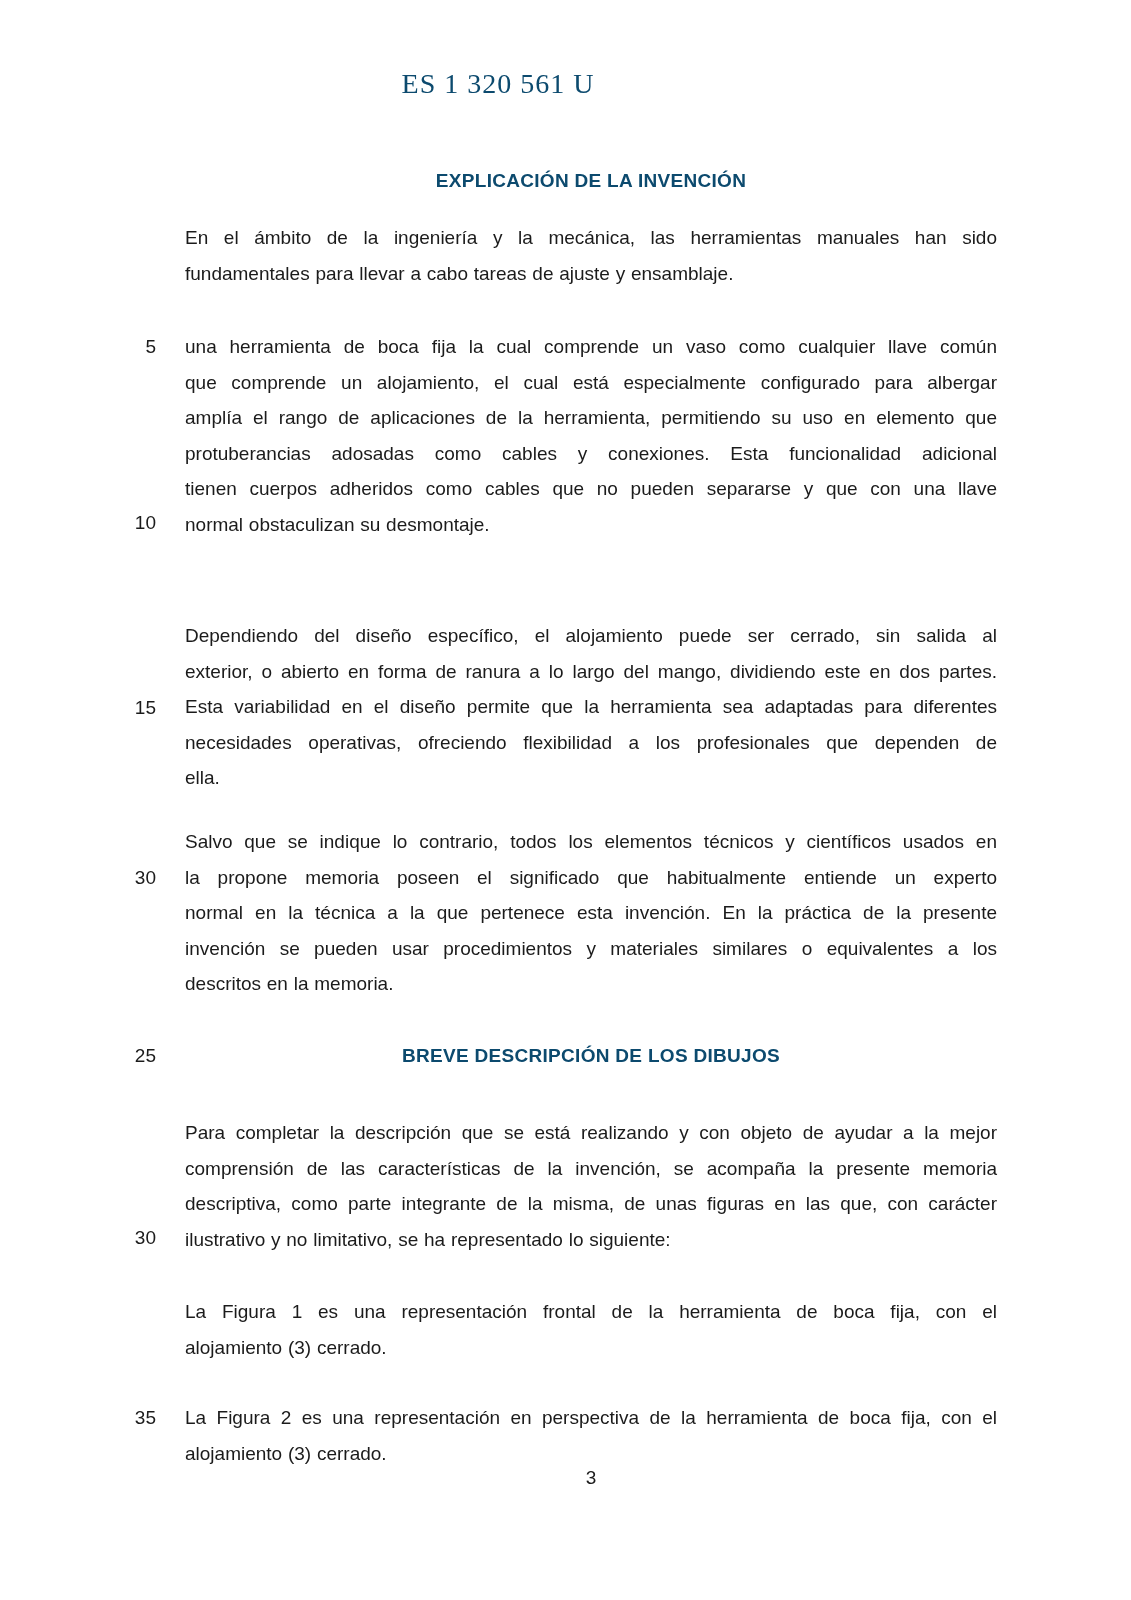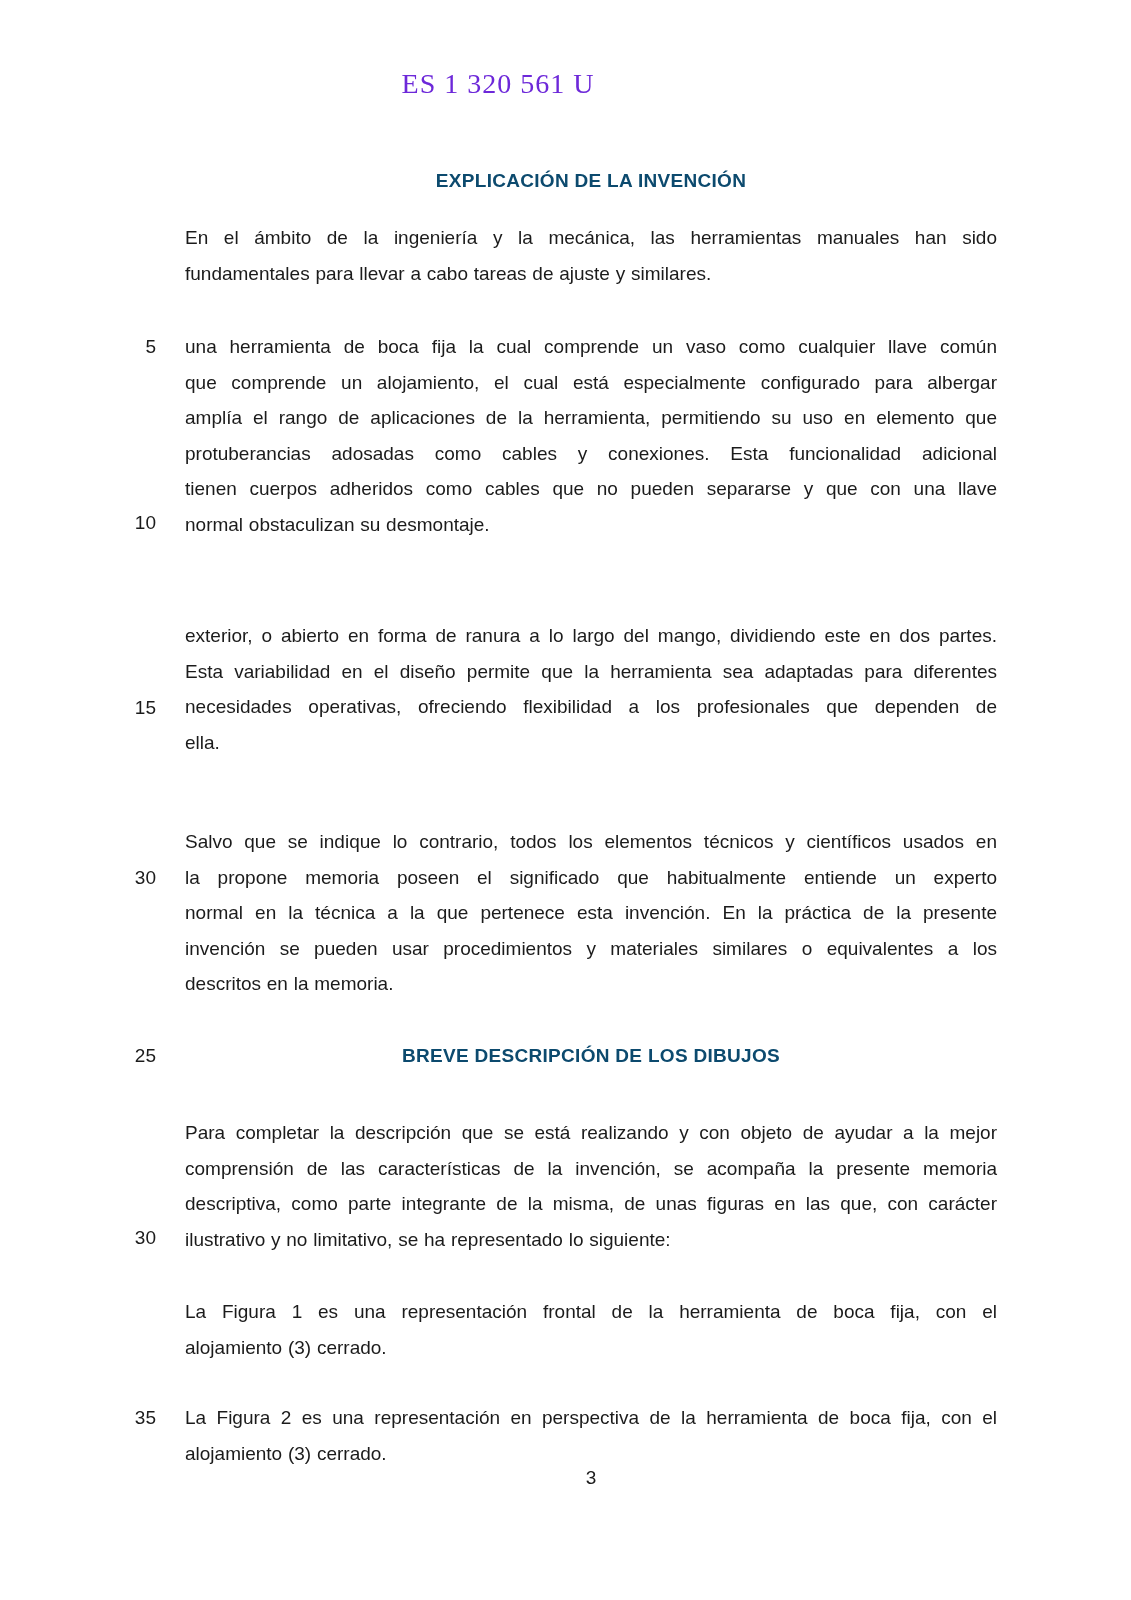--- a/index.html
+++ b/index.html
@@ -19,21 +19,21 @@
   .patent-number {
     position: absolute;
     top: 66px;
     left: 0;
     width: 996px;
     text-align: center;
     font-family: "Liberation Serif", "DejaVu Serif", serif;
     font-size: 28px;
     line-height: 36px;
     letter-spacing: 1px;
-    color: #6d28d9;
+    color: #0c4a6e;
   }
   .content {
     position: absolute;
     left: 185px;
     width: 812px;
     top: 0;
   }
   .block {
     position: absolute;
     left: 0;
@@ -84,31 +84,32 @@
 
 <div class="page">
 
   <div class="patent-number">ES 1 320 561 U</div>
 
   <div class="content">
 
   <div class="block heading" style="top: 163px;">EXPLICACIÓN DE LA INVENCIÓN</div>
       <div class="block paragraph" style="top: 220px;">
         <span class="line jl">En el ámbito de la ingeniería y la mecánica, las herramientas manuales han sido</span>
-        <span class="line">fundamentales para llevar a cabo tareas de ajuste y similares.</span>
+        <span class="line">fundamentales para llevar a cabo tareas de ajuste y ensamblaje.</span>
       </div>
       <div class="block paragraph" style="top: 329px;">
         <span class="line jl">una herramienta de boca fija la cual comprende un vaso como cualquier llave común</span>
         <span class="line jl">que comprende un alojamiento, el cual está especialmente configurado para albergar</span>
         <span class="line jl">amplía el rango de aplicaciones de la herramienta, permitiendo su uso en elemento que</span>
         <span class="line jl">protuberancias adosadas como cables y conexiones. Esta funcionalidad adicional</span>
         <span class="line jl">tienen cuerpos adheridos como cables que no pueden separarse y que con una llave</span>
         <span class="line">normal obstaculizan su desmontaje.</span>
       </div>
       <div class="block paragraph" style="top: 618px;">
+        <span class="line jl">Dependiendo del diseño específico, el alojamiento puede ser cerrado, sin salida al</span>
         <span class="line jl">exterior, o abierto en forma de ranura a lo largo del mango, dividiendo este en dos partes.</span>
         <span class="line jl">Esta variabilidad en el diseño permite que la herramienta sea adaptadas para diferentes</span>
         <span class="line jl">necesidades operativas, ofreciendo flexibilidad a los profesionales que dependen de</span>
         <span class="line">ella.</span>
       </div>
       <div class="block paragraph" style="top: 824px;">
         <span class="line jl">Salvo que se indique lo contrario, todos los elementos técnicos y científicos usados en</span>
         <span class="line jl">la propone memoria poseen el significado que habitualmente entiende un experto</span>
         <span class="line jl">normal en la técnica a la que pertenece esta invención. En la práctica de la presente</span>
         <span class="line jl">invención se pueden usar procedimientos y materiales similares o equivalentes a los</span>

